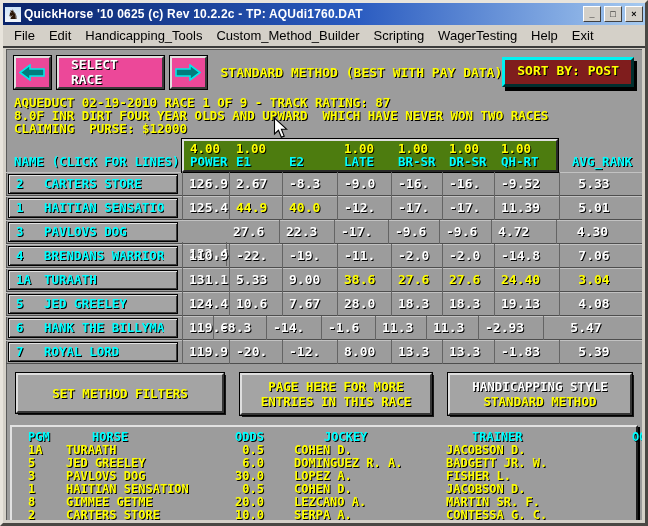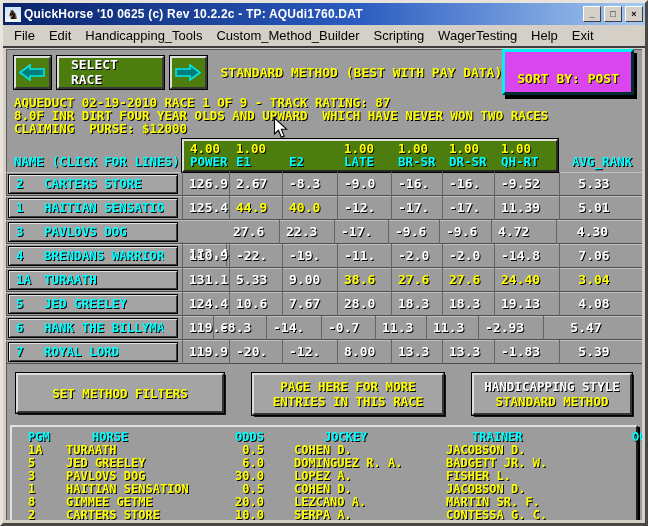--- a/index.html
+++ b/index.html
@@ -19,26 +19,26 @@
     justify-content:center;color:#000;flex:0 0 auto;}
   
   .menubar{height:21px;display:flex;align-items:center;background:#d4d0c8;border-bottom:2px solid #3c3c3c;
     font:13px "Liberation Sans",sans-serif;color:#000;padding-left:4px;}
   .menu-item{padding:2px 7px;white-space:nowrap;}
   
   .client{position:absolute;left:3px;right:3px;bottom:3px;top:46px;background:#9c9c9c;
     box-shadow:inset 1px 1px 0 #5a5a5a;overflow:hidden;}
   
   .toolbar{display:flex;align-items:center;height:38px;padding:4px 8px 0 8px;}
-  .tbtn{background:#4d7c0f;border:2px solid;border-color:#e0e0e0 #3a3a3a #3a3a3a #e0e0e0;outline:1px solid #000;
+  .tbtn{background:#ec4899;border:2px solid;border-color:#e0e0e0 #3a3a3a #3a3a3a #e0e0e0;outline:1px solid #000;
     display:flex;align-items:center;justify-content:center;box-sizing:border-box;cursor:default;}
   .arrow-btn{width:40px;height:33px;}
   .select-race{height:33px;padding:0 12px;color:#fff;font-size:13px;margin:0 6px;}
   .method-banner{color:#ffff00;font-size:13px;margin-left:14px;white-space:nowrap;}
-  .sort-btn{margin-left:auto;background:#d946ef;color:#ffff00;font-size:13px;padding:19px 12px 6px;
+  .sort-btn{margin-left:auto;background:#7f1d1d;color:#ffff00;font-size:13px;padding:3px 12px 6px;
     border:3px solid;border-color:#00f2f2 #002e2e #002e2e #00f2f2;box-shadow:3px 4px 0 #000;white-space:nowrap;}
   
   .race-info{padding:5px 0 0 8px;}
   .ri-line{color:#ffff00;font-size:12.5px;line-height:13px;white-space:pre;}
   
   .ghead{display:flex;align-items:flex-end;margin-top:3px;height:34px;}
   .gname{width:176px;box-sizing:border-box;padding:0 0 3px 8px;color:#00ffff;font-size:12.5px;white-space:nowrap;}
   .gbox{display:flex;border:2px solid;border-color:#dedede #282828 #282828 #dedede;outline:1px solid #000;
     background:#4d7c0f;box-sizing:border-box;}
   .gcol{box-sizing:border-box;padding:1px 0 2px 6px;}
@@ -52,21 +52,21 @@
     box-shadow:inset 1px 1px 0 #e2e2e2,inset -1px -1px 0 #3c3c3c;display:flex;align-items:center;
     color:#00ffff;font-size:12.5px;box-sizing:border-box;flex:0 0 auto;cursor:default;}
   .nbtn .pgm{width:28px;padding-left:7px;flex:0 0 auto;}
   .nbtn .nm{white-space:nowrap;overflow:hidden;}
   .gcell{box-sizing:border-box;height:24px;line-height:23px;padding-left:6px;color:#ffffff;font-size:13px;
     border-right:1px solid #646464;white-space:nowrap;flex:0 0 auto;}
   .gcell.first{border-left:1px solid #646464;}
   .gcell.hl{color:#ffff00;}
   .gcell.avg{flex:1;text-align:center;padding-left:0;padding-right:14px;border-right:none;}
   
-  .actions{display:flex;align-items:flex-start;margin:9px 10px 0 10px;gap:28px;}
+  .actions{display:flex;align-items:flex-start;margin:9px 10px 0 10px;gap:16px;}
   .abtn{background:#a4a4a4;border:2px solid;border-color:#dedede #343434 #343434 #dedede;outline:1px solid #000;
     box-shadow:2px 2px 0 rgba(0,0,0,.85);box-sizing:border-box;display:flex;flex-direction:column;
     align-items:center;justify-content:center;cursor:default;}
   .abtn .yl{color:#ffff00;font-size:12.5px;line-height:15px;white-space:nowrap;}
   .abtn .wh{color:#ffffff;font-size:12.5px;line-height:15px;white-space:nowrap;}
   .abtn1{width:208px;height:40px;}
   .abtn2{width:192px;height:42px;}
   .abtn3{flex:1;height:42px;}
   
   .entries{margin:10px 4px 0 4px;background:#9c9c9c;border:2px solid;
@@ -256,21 +256,21 @@
           <div class="gcell bmp avg">4.08</div>
         </div>
         <div class="grow">
           <div class="nbtn bmp">
             <span class="pgm">6</span>
             <span class="nm">HANK THE BILLYMA</span>
           </div>
           <div class="gcell bmp first" style="width: 32px;">119.6</div>
           <div class="gcell bmp" style="width: 53px;">-8.3</div>
           <div class="gcell bmp" style="width: 55px;">-14.</div>
-          <div class="gcell bmp" style="width: 54px;">-0.7</div>
+          <div class="gcell bmp" style="width: 54px;">-1.6</div>
           <div class="gcell bmp" style="width: 51px;">11.3</div>
           <div class="gcell bmp" style="width: 52px;">11.3</div>
           <div class="gcell bmp" style="width: 65px;">-2.93</div>
           <div class="gcell bmp avg">5.47</div>
         </div>
         <div class="grow">
           <div class="nbtn bmp">
             <span class="pgm">7</span>
             <span class="nm">ROYAL LORD</span>
           </div>

